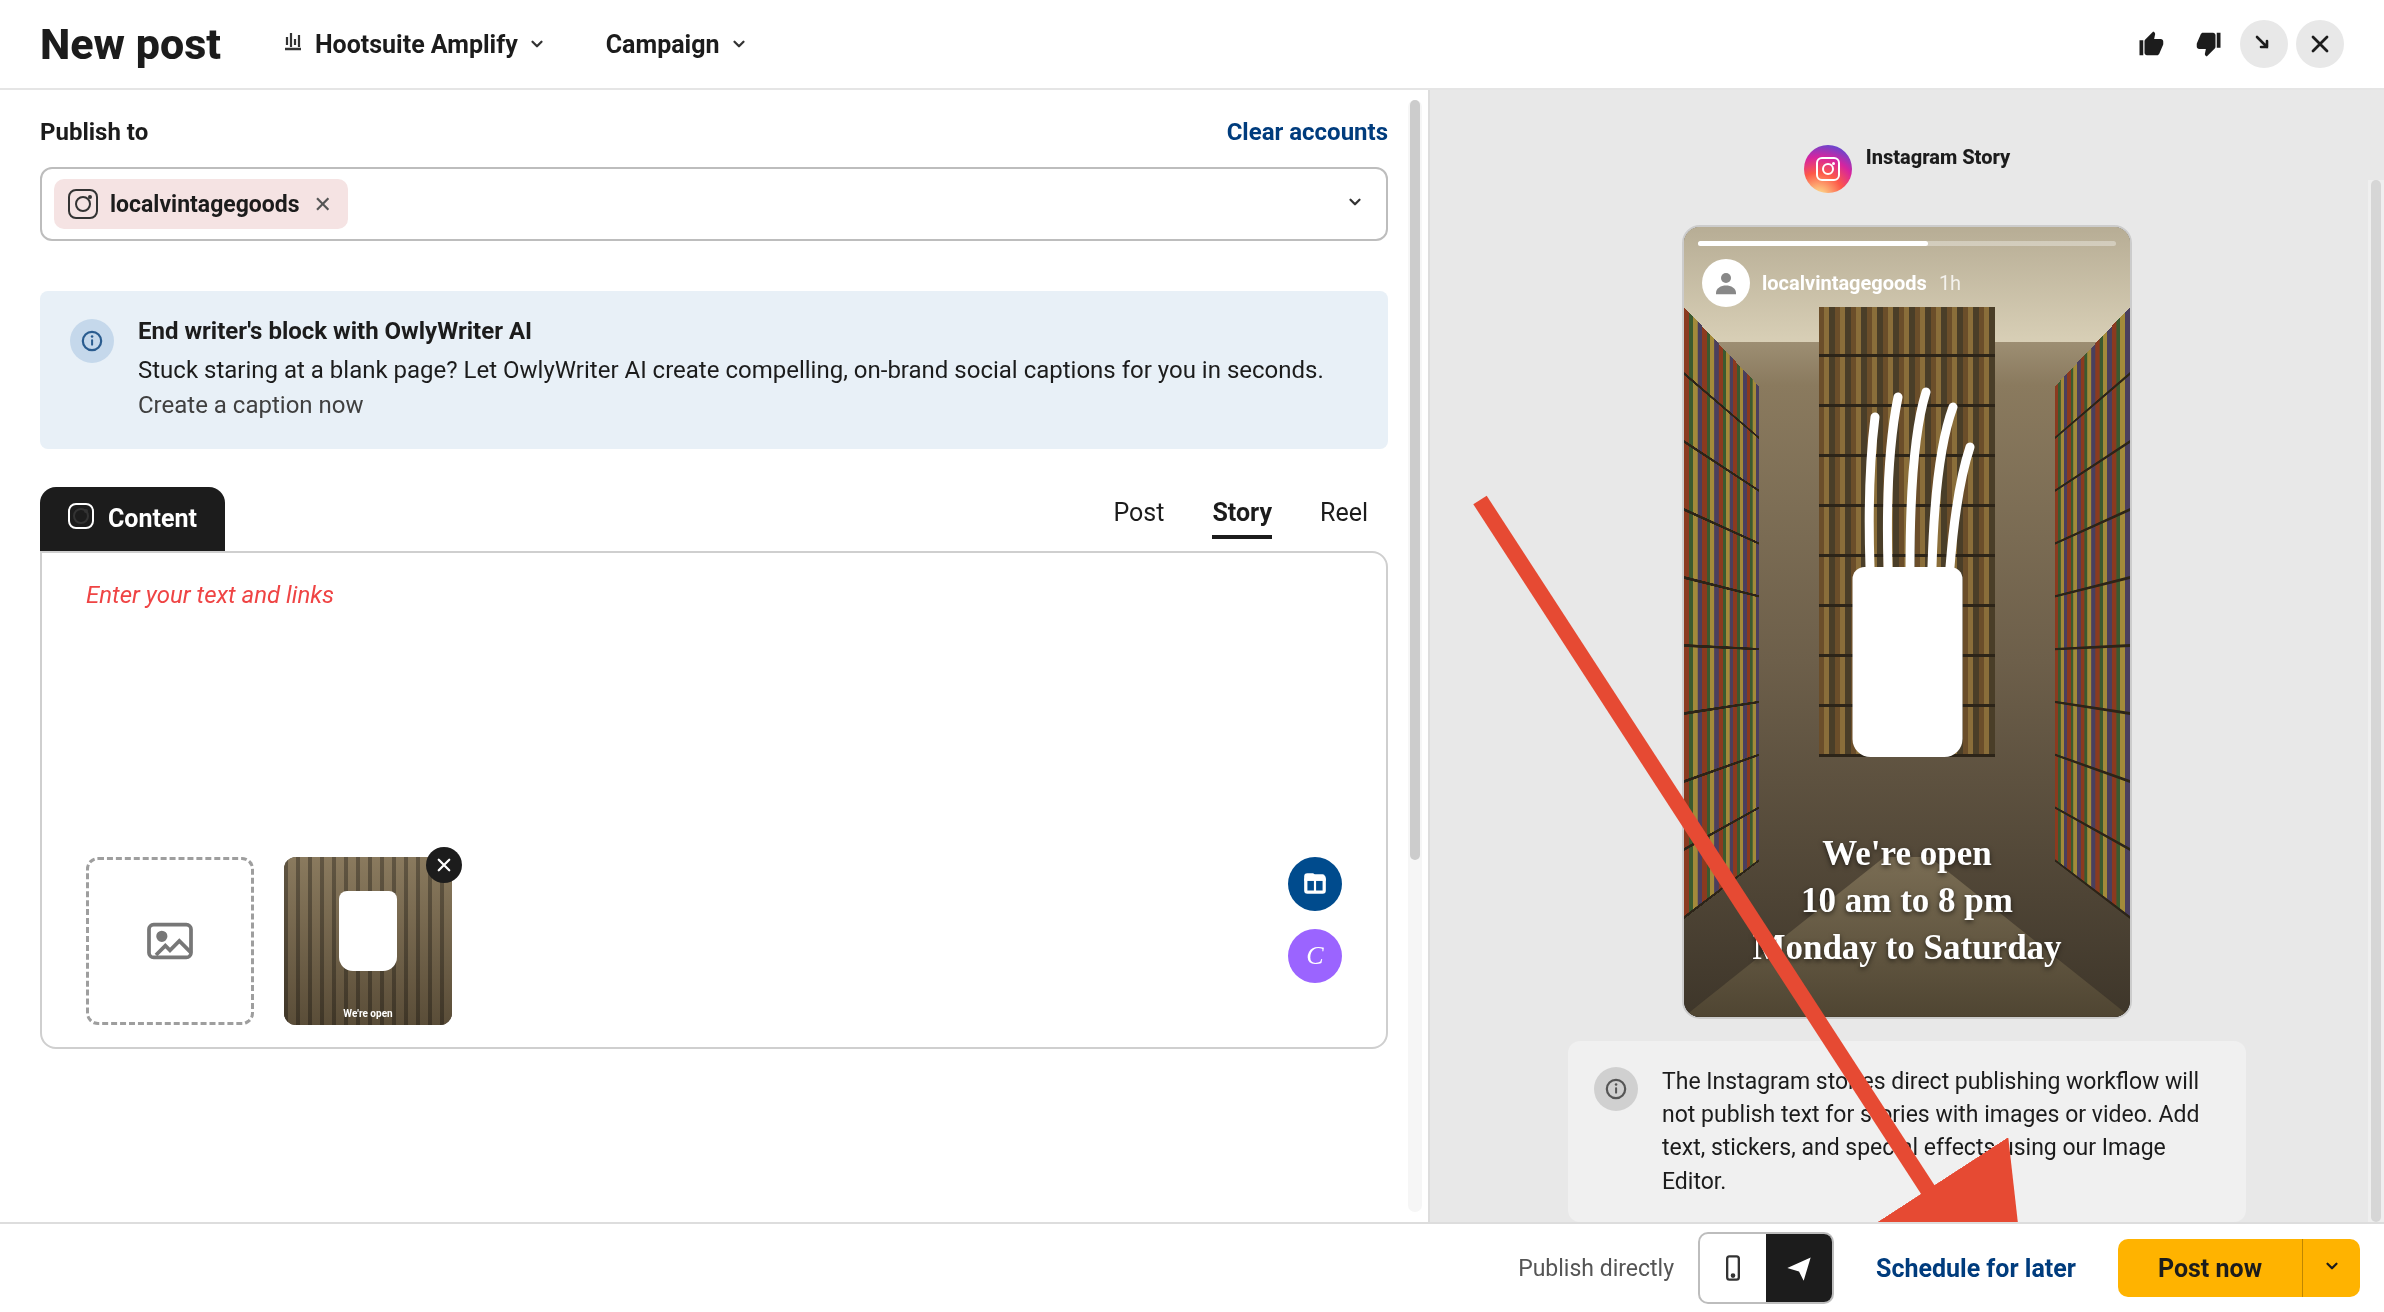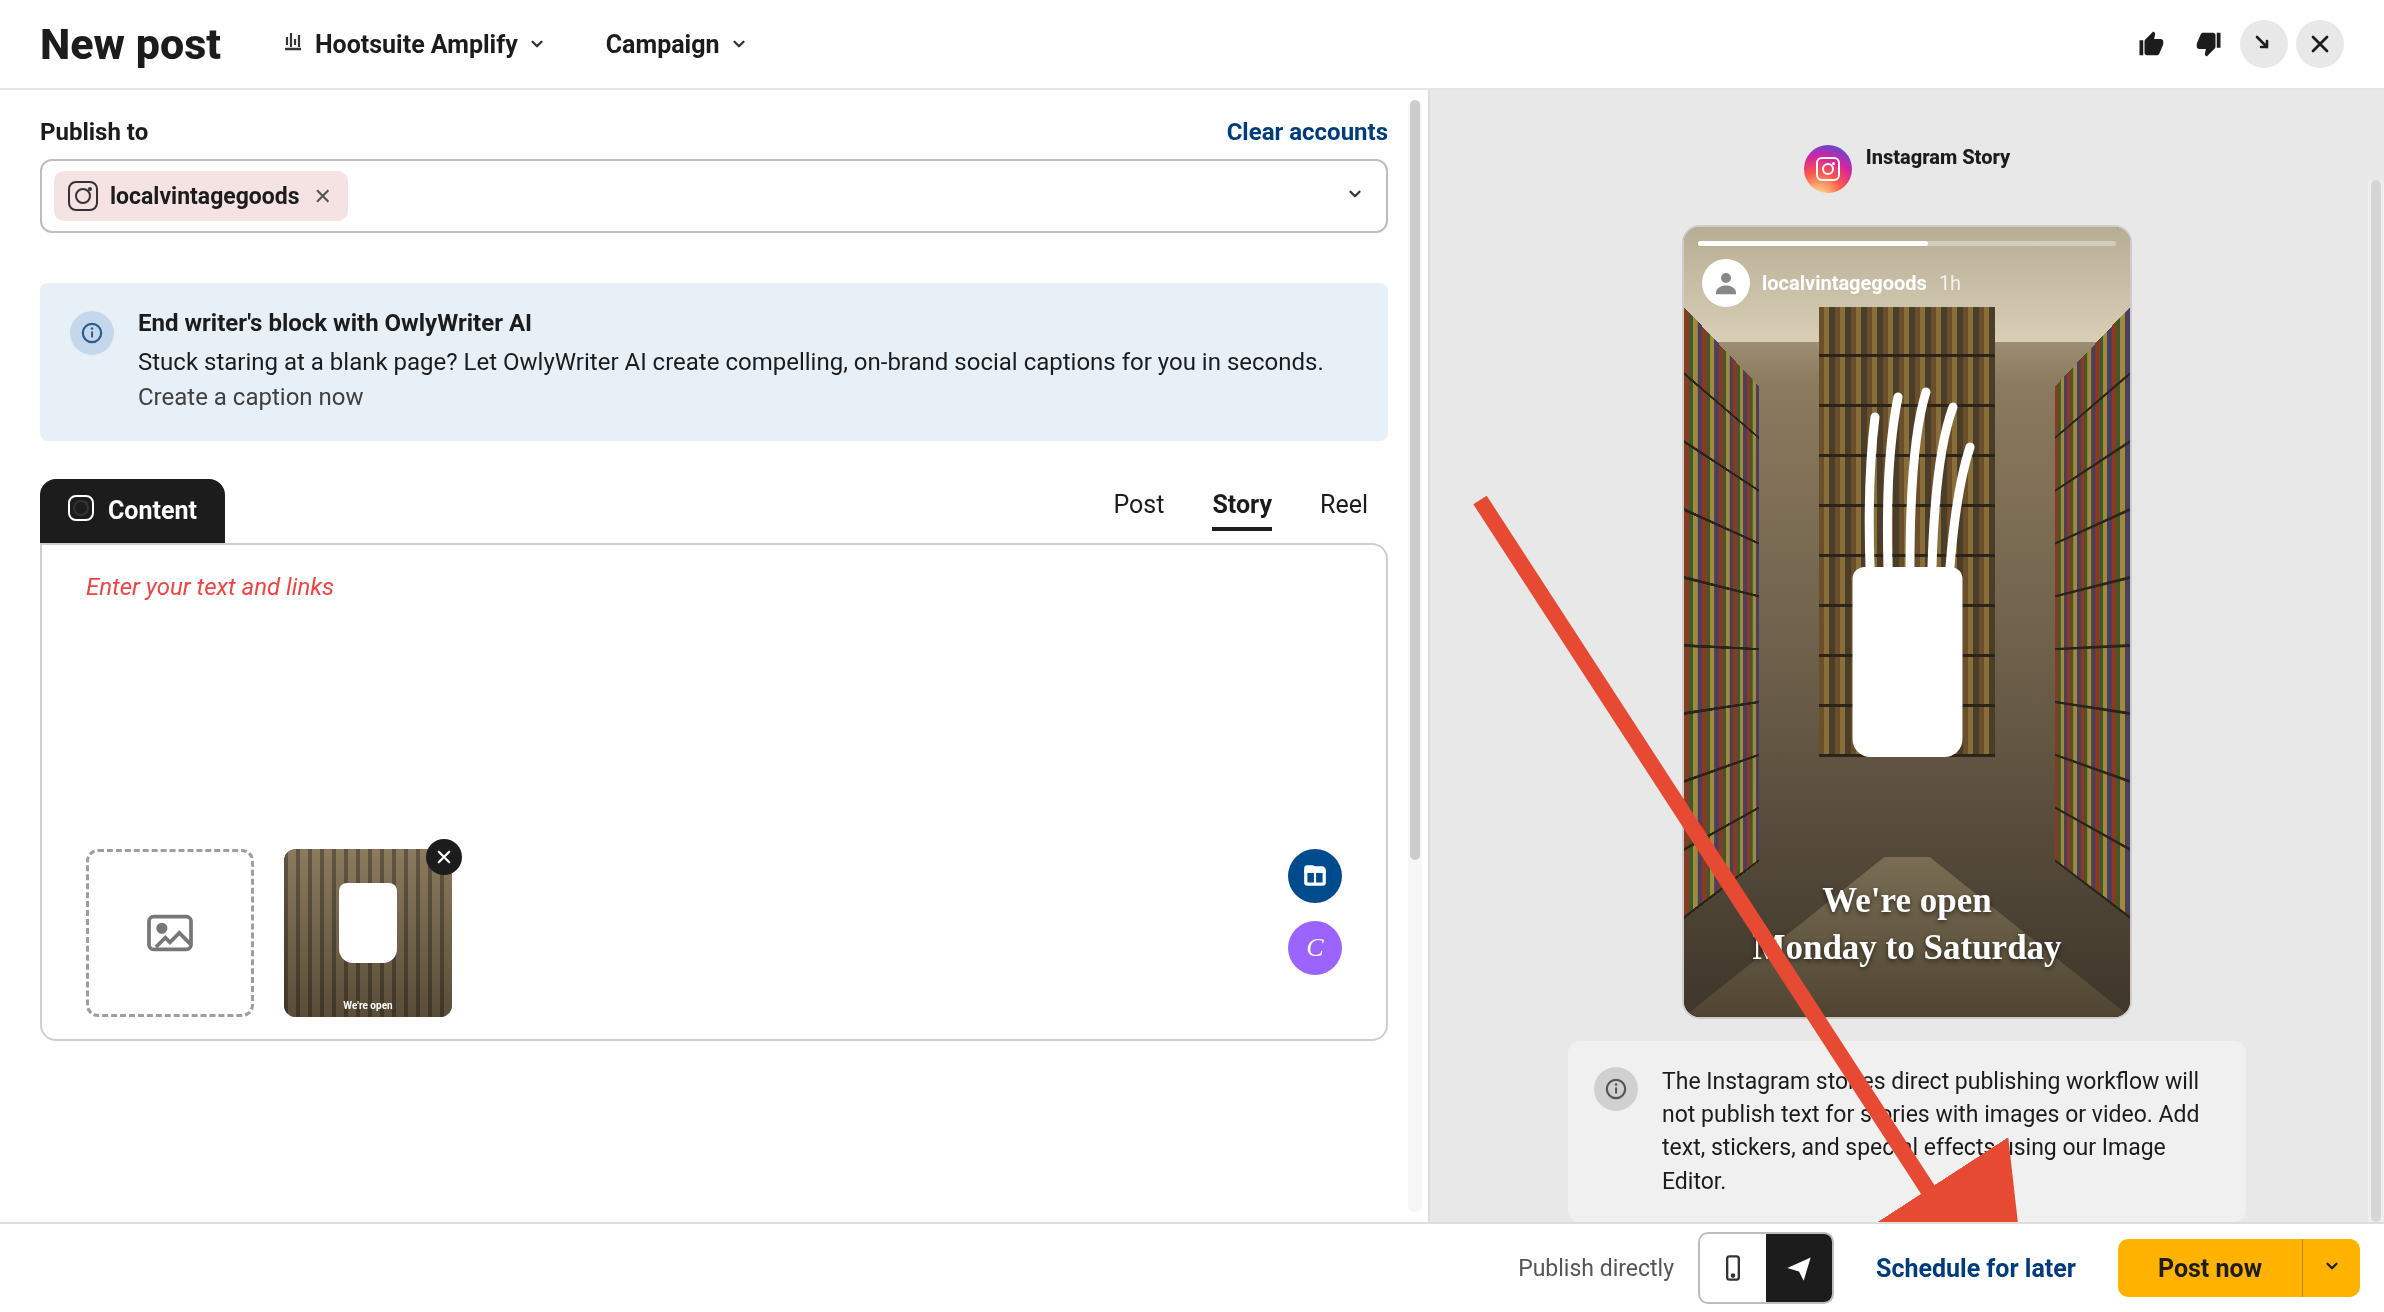--- a/index.html
+++ b/index.html
@@ -94,21 +94,21 @@
     right: 2px;
     top: 0;
     height: 760px;
     background: #ccc;
     border-radius: 5px;
   }
   .publish-row {
     display: flex;
     justify-content: space-between;
     align-items: flex-end;
-    margin-bottom: 13px;
+    margin-bottom: 21px;
   }
   .publish-label {
     font-size: 24px;
     font-weight: 700;
   }
   .clear-accounts {
     font-size: 24px;
     font-weight: 700;
     color: #003c7d;
     cursor: pointer;
@@ -872,20 +872,21 @@
                 <circle cx="12" cy="8" r="4"></circle>
                 <path d="M4 20c0-4 4-6 8-6s8 2 8 6v1H4v-1z"></path>
               </svg>
           </div>
           <span class="story-user-name">localvintagegoods</span>
           <span class="story-user-time">1h</span>
         </div>
 
         <div class="story-caption">
           <div>We're open</div>
+          <div>10 am to 8 pm</div>
           <div>Monday to Saturday</div>
         </div>
       </div>
 
       <div class="preview-note">
         <div class="info-icon">
           <svg viewBox="0 0 24 24" fill="#555">
               <circle cx="12" cy="12" r="10" fill="none" stroke="#555" stroke-width="2.4"></circle>
               <rect x="11" y="10" width="2.2" height="7" rx="1"></rect>
               <circle cx="12.1" cy="7" r="1.4"></circle>

